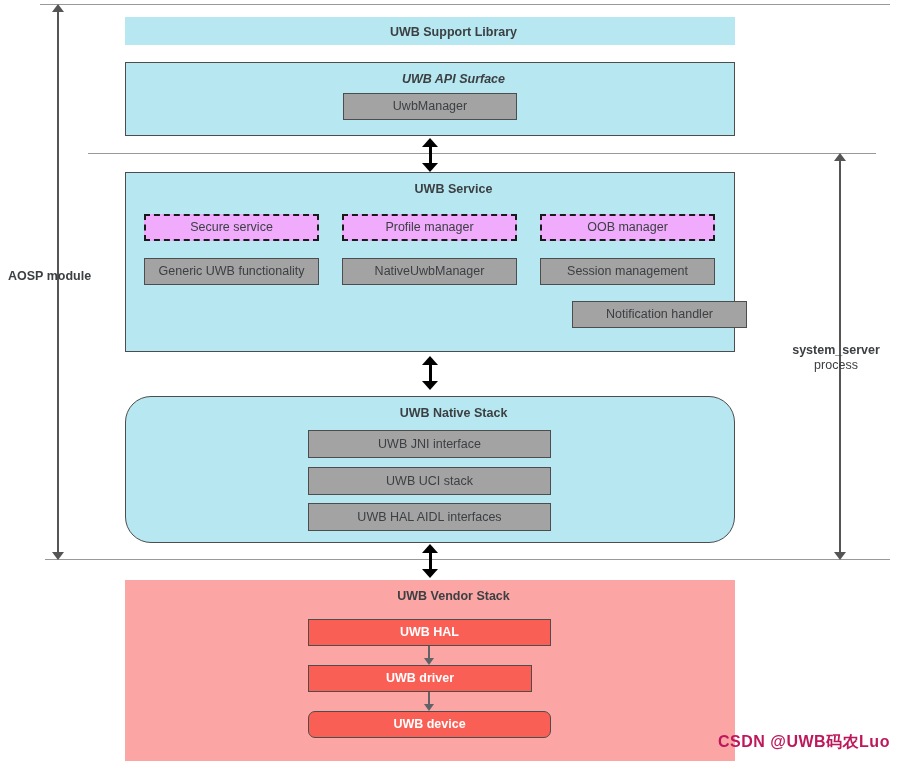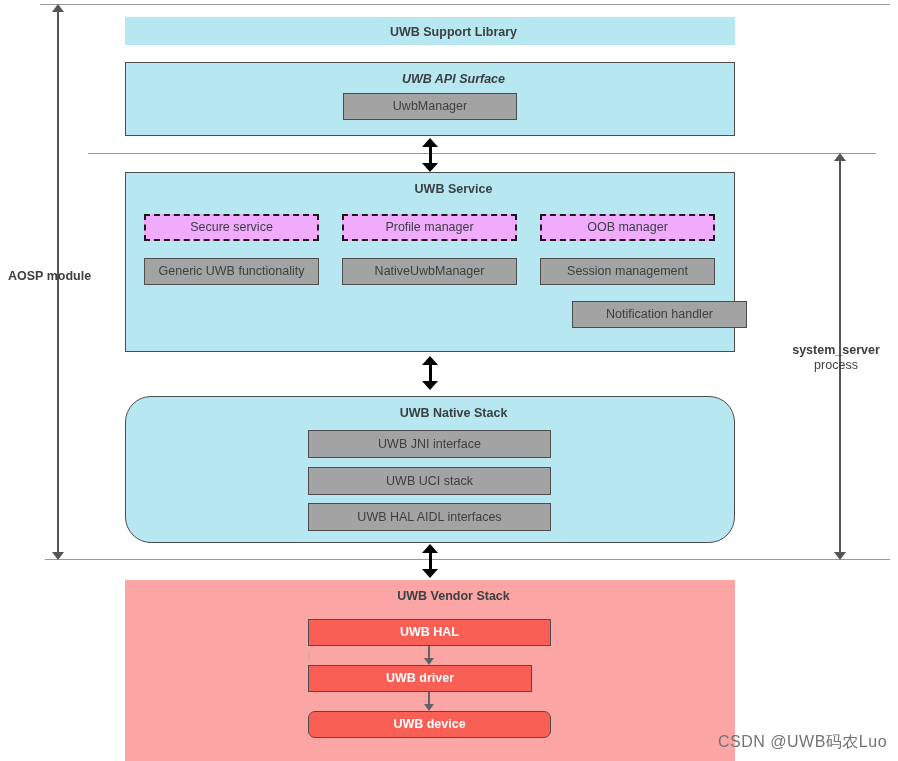--- a/index.html
+++ b/index.html
@@ -128,23 +128,24 @@
   
   .vconn.thin { width: 10px; }
   .vconn.thin .shaft { left: 4px; top: 0; bottom: 6px; width: 2px; background: #5f6368; }
   .vconn.thin .head { border-left-width: 5px; border-right-width: 5px; }
   .vconn.thin .head.down { border-top: 7px solid #5f6368; }
 
   
   .watermark {
     position: absolute;
     font-size: 16px;
-    color: #737373;
+    color: #be185d;
     letter-spacing: 0.5px;
     white-space: nowrap;
+    font-weight: bold;
   }
 </style>
 </head>
 <body>
 
 <div id="canvas">
 
   <div class="hrule" style="left:40px; top:4px; width:850px;"></div>
   <div class="hrule" style="left:88px; top:153px; width:788px;"></div>
   <div class="hrule" style="left:45px; top:559px; width:845px;"></div>

